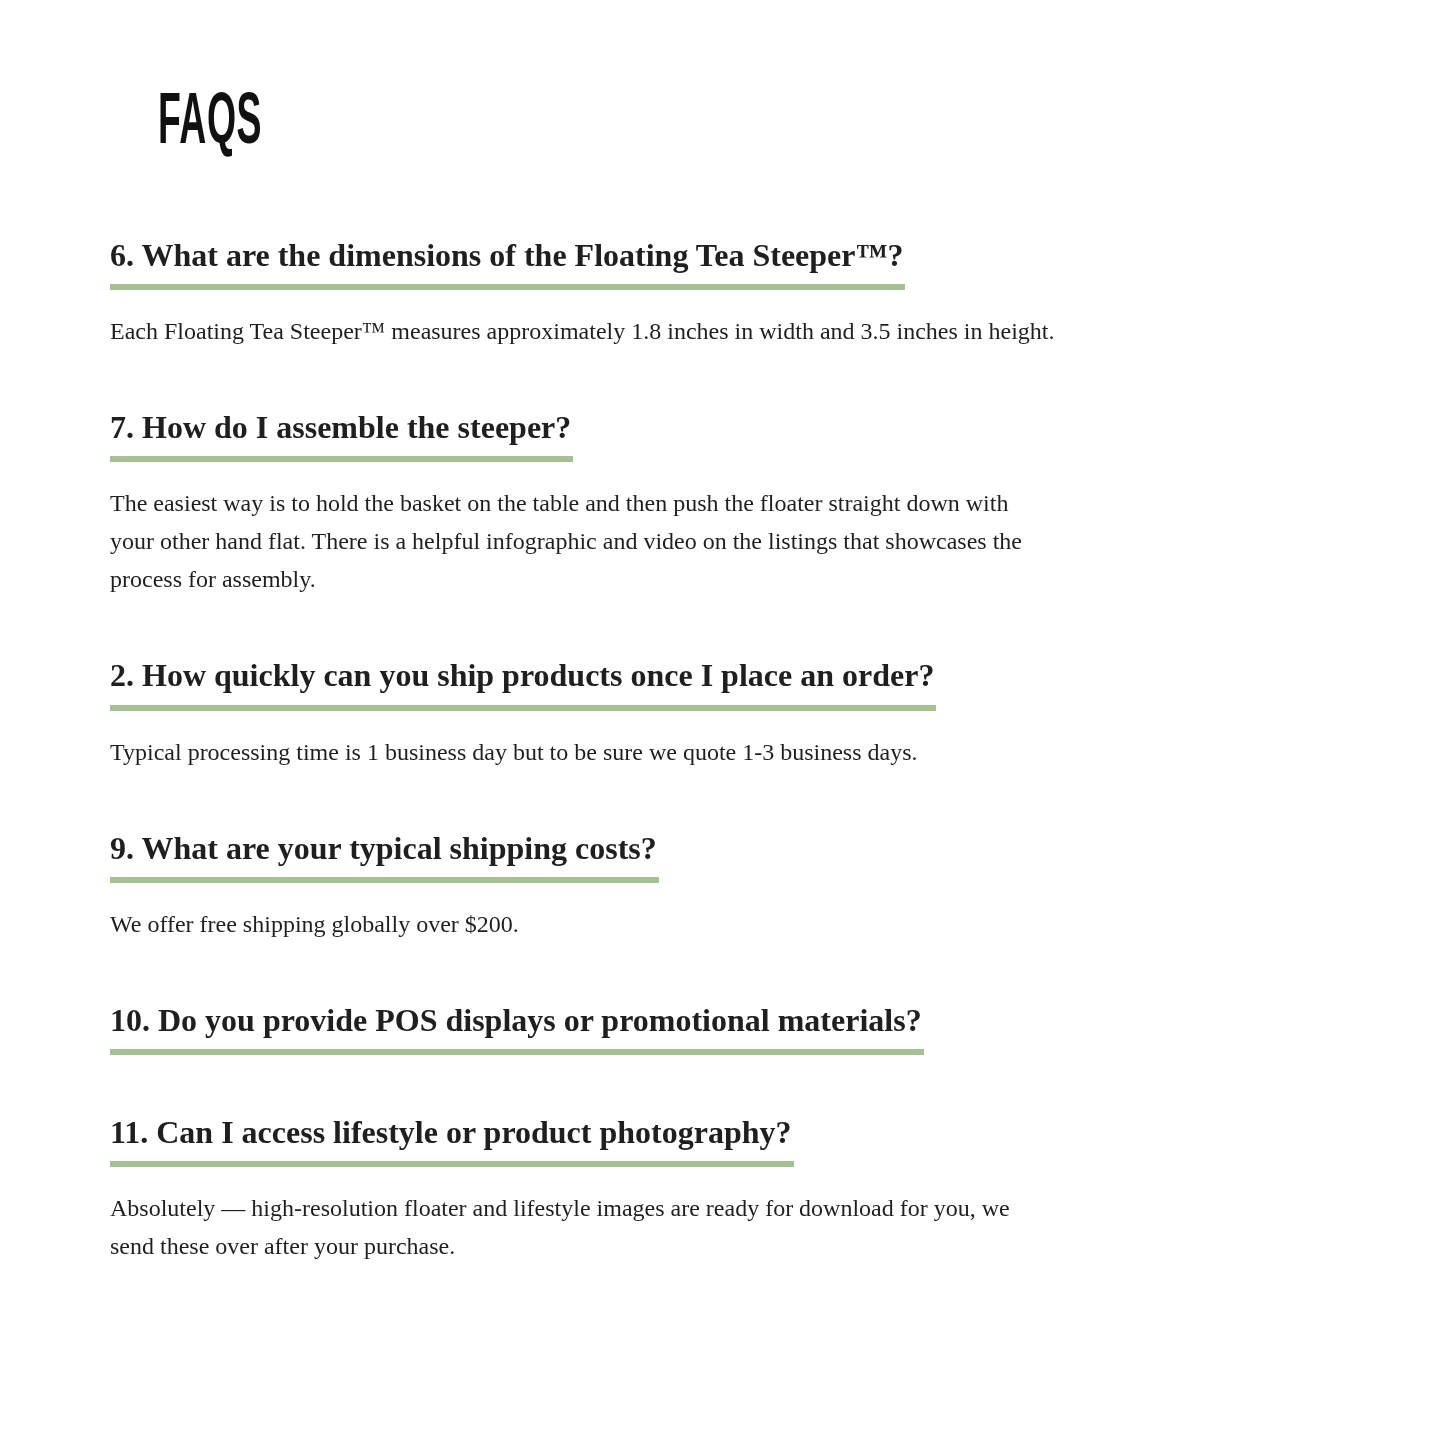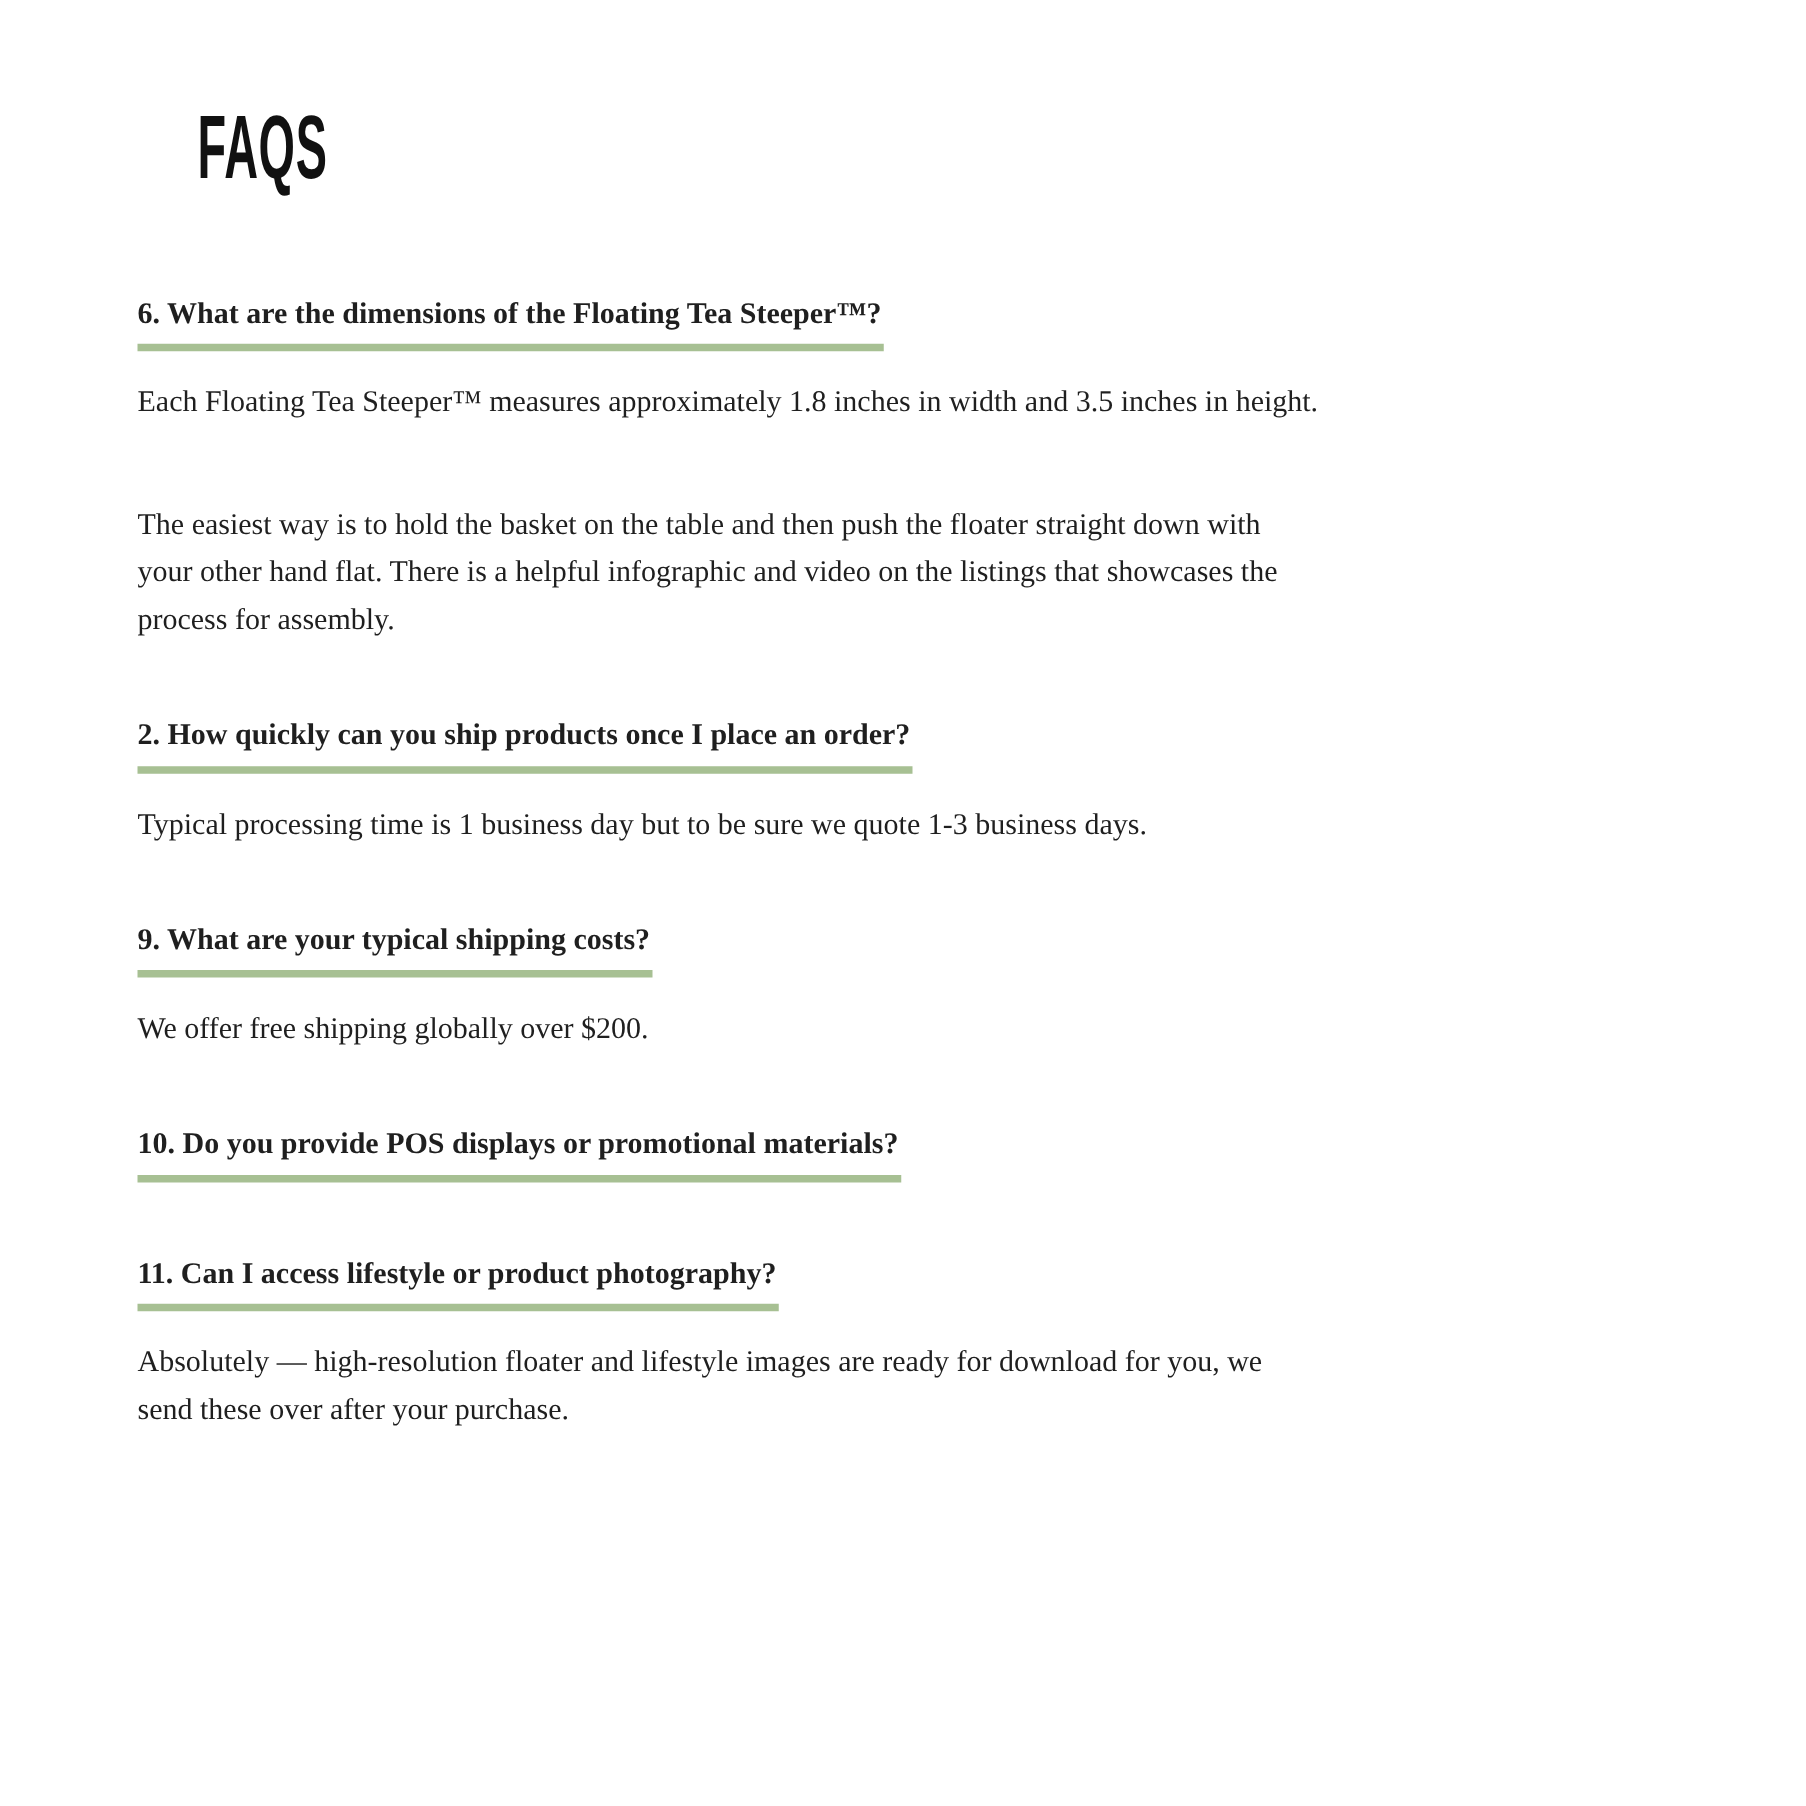--- a/index.html
+++ b/index.html
@@ -39,21 +39,21 @@
     transform-origin: 50% 50%;
     white-space: nowrap;
   }
   .faq-item {
     margin: 0 0 60px 0;
   }
   .faq-question {
     display: table;
     margin: 0 0 22px 0;
     padding: 0 2px 11px 0;
-    font-size: 24px;
+    font-size: 32px;
     line-height: 1.1;
     font-weight: bold;
     color: var(--ink);
     border-bottom: 6px solid var(--accent);
   }
   .faq-answer {
     margin: 0;
     font-size: 24px;
     line-height: 38px;
     color: var(--ink);
@@ -71,20 +71,21 @@
   </div>
 
   <div class="faq-list">
 
     <section class="faq-item">
       <h2 class="faq-question">6. What are the dimensions of the Floating Tea Steeper™?</h2>
       <p class="faq-answer">Each Floating Tea Steeper™ measures approximately 1.8 inches in width and 3.5 inches in height.</p>
     </section>
 
     <section class="faq-item">
+      <h2 class="faq-question">7. How do I assemble the steeper?</h2>
       <p class="faq-answer">The easiest way is to hold the basket on the table and then push the floater straight down with
 your other hand flat. There is a helpful infographic and video on the listings that showcases the
 process for assembly.</p>
     </section>
 
     <section class="faq-item">
       <h2 class="faq-question">2. How quickly can you ship products once I place an order?</h2>
       <p class="faq-answer">Typical processing time is 1 business day but to be sure we quote 1-3 business days.</p>
     </section>
 

